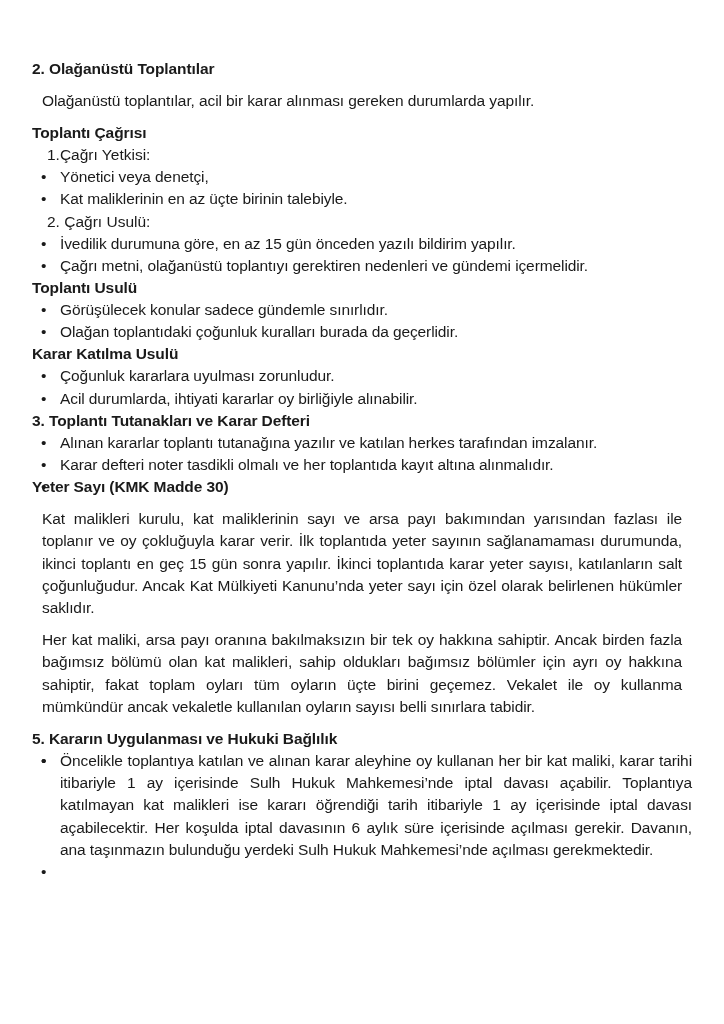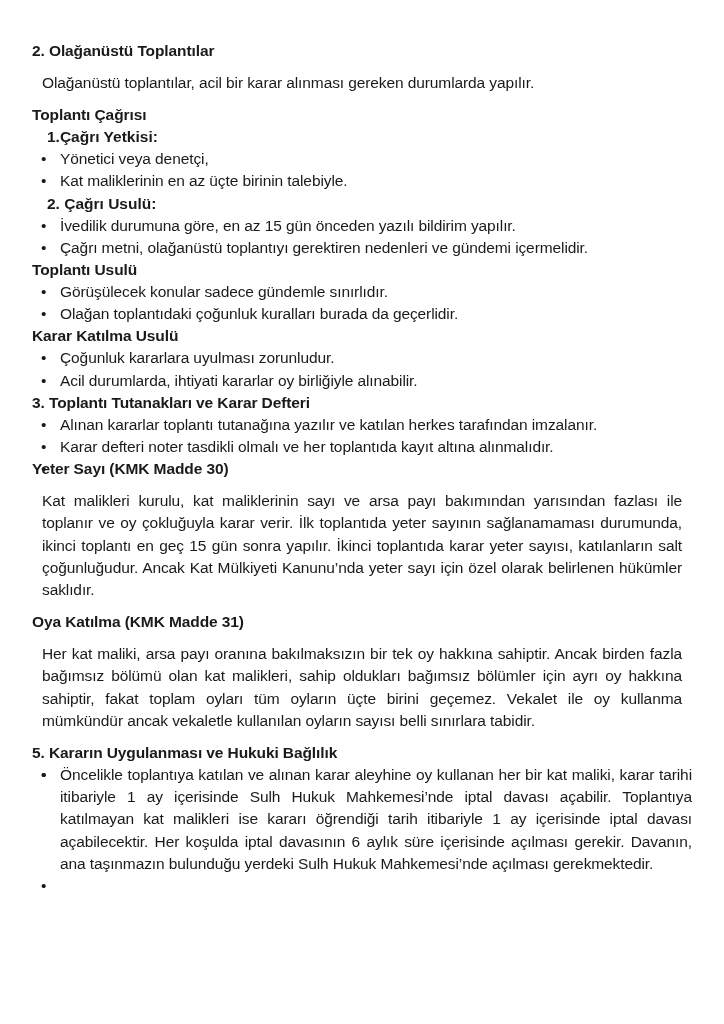--- a/index.html
+++ b/index.html
@@ -1,24 +1,24 @@
 <!DOCTYPE html>
 <html><head>
   <meta charset="utf-8">
   <style>
     html, body { margin: 0; padding: 0; background: #ffffff; }
     body {
       width: 724px; height: 1024px; overflow: hidden;
       font-family: "Liberation Sans", "DejaVu Sans", sans-serif;
       color: #1a1a1a;
     }
-    .page { position: relative; padding: 40px 32px 0 32px; box-sizing: border-box; width: 724px; }
+    .page { position: relative; padding: 58px 32px 0 32px; box-sizing: border-box; width: 724px; }
     .h { font-weight: bold; font-size: 15.5px; line-height: 22px; margin: 0; letter-spacing: -0.1px; }
     .p { font-size: 15.5px; line-height: 22.2px; margin: 10px; text-align: justify; letter-spacing: -0.1px; }
-    .num { font-size: 15.5px; line-height: 22px; margin: 0; padding-left: 15px; font-weight: bold; }
+    .num { font-size: 15.5px; line-height: 22px; margin: 0; padding-left: 15px; }
     ul { margin: 0; padding: 0; list-style: none; }
     li { position: relative; padding-left: 28px; font-size: 15.5px; line-height: 22.2px; text-align: justify; letter-spacing: -0.1px; }
     li .bullet { position: absolute; left: 9px; top: 0; }
   </style>
 </head>
 <body>
 
 <div class="page" id="page">
     <p class="h">2. Olağanüstü Toplantılar</p>
     <p class="p">Olağanüstü toplantılar, acil bir karar alınması gereken durumlarda yapılır.</p>
@@ -44,21 +44,20 @@
       <li><span class="bullet">•</span><span>Acil durumlarda, ihtiyati kararlar oy birliğiyle alınabilir.</span></li>
     </ul>
     <p class="h">3. Toplantı Tutanakları ve Karar Defteri</p>
     <ul>
       <li><span class="bullet">•</span><span>Alınan kararlar toplantı tutanağına yazılır ve katılan herkes tarafından imzalanır.</span></li>
       <li><span class="bullet">•</span><span>Karar defteri noter tasdikli olmalı ve her toplantıda kayıt altına alınmalıdır.</span></li>
       <li><span class="bullet">•</span></li>
     </ul>
     <p class="h">Yeter Sayı (KMK Madde 30)</p>
     <p class="p">Kat malikleri kurulu, kat maliklerinin sayı ve arsa payı bakımından yarısından fazlası ile toplanır ve oy çokluğuyla karar verir. İlk toplantıda yeter sayının sağlanamaması durumunda, ikinci toplantı en geç 15 gün sonra yapılır. İkinci toplantıda karar yeter sayısı, katılanların salt çoğunluğudur. Ancak Kat Mülkiyeti Kanunu’nda yeter sayı için özel olarak belirlenen hükümler saklıdır.</p>
-    <p class="h">Oya Katılma (KMK Madde 31)</p>
     <p class="p">Her kat maliki, arsa payı oranına bakılmaksızın bir tek oy hakkına sahiptir. Ancak birden fazla bağımsız bölümü olan kat malikleri, sahip oldukları bağımsız bölümler için ayrı oy hakkına sahiptir, fakat toplam oyları tüm oyların üçte birini geçemez. Vekalet ile oy kullanma mümkündür ancak vekaletle kullanılan oyların sayısı belli sınırlara tabidir.</p>
     <p class="h">5. Kararın Uygulanması ve Hukuki Bağlılık</p>
     <ul>
       <li><span class="bullet">•</span></li>
       <li><span class="bullet">•</span><span>Öncelikle toplantıya katılan ve alınan karar aleyhine oy kullanan her bir kat maliki, karar tarihi itibariyle 1 ay içerisinde Sulh Hukuk Mahkemesi’nde iptal davası açabilir. Toplantıya katılmayan kat malikleri ise kararı öğrendiği tarih itibariyle 1 ay içerisinde iptal davası açabilecektir. Her koşulda iptal davasının 6 aylık süre içerisinde açılması gerekir. Davanın, ana taşınmazın bulunduğu yerdeki Sulh Hukuk Mahkemesi’nde açılması gerekmektedir.</span></li>
       <li><span class="bullet">•</span></li>
     </ul>
   </div>
 
 </body></html>

